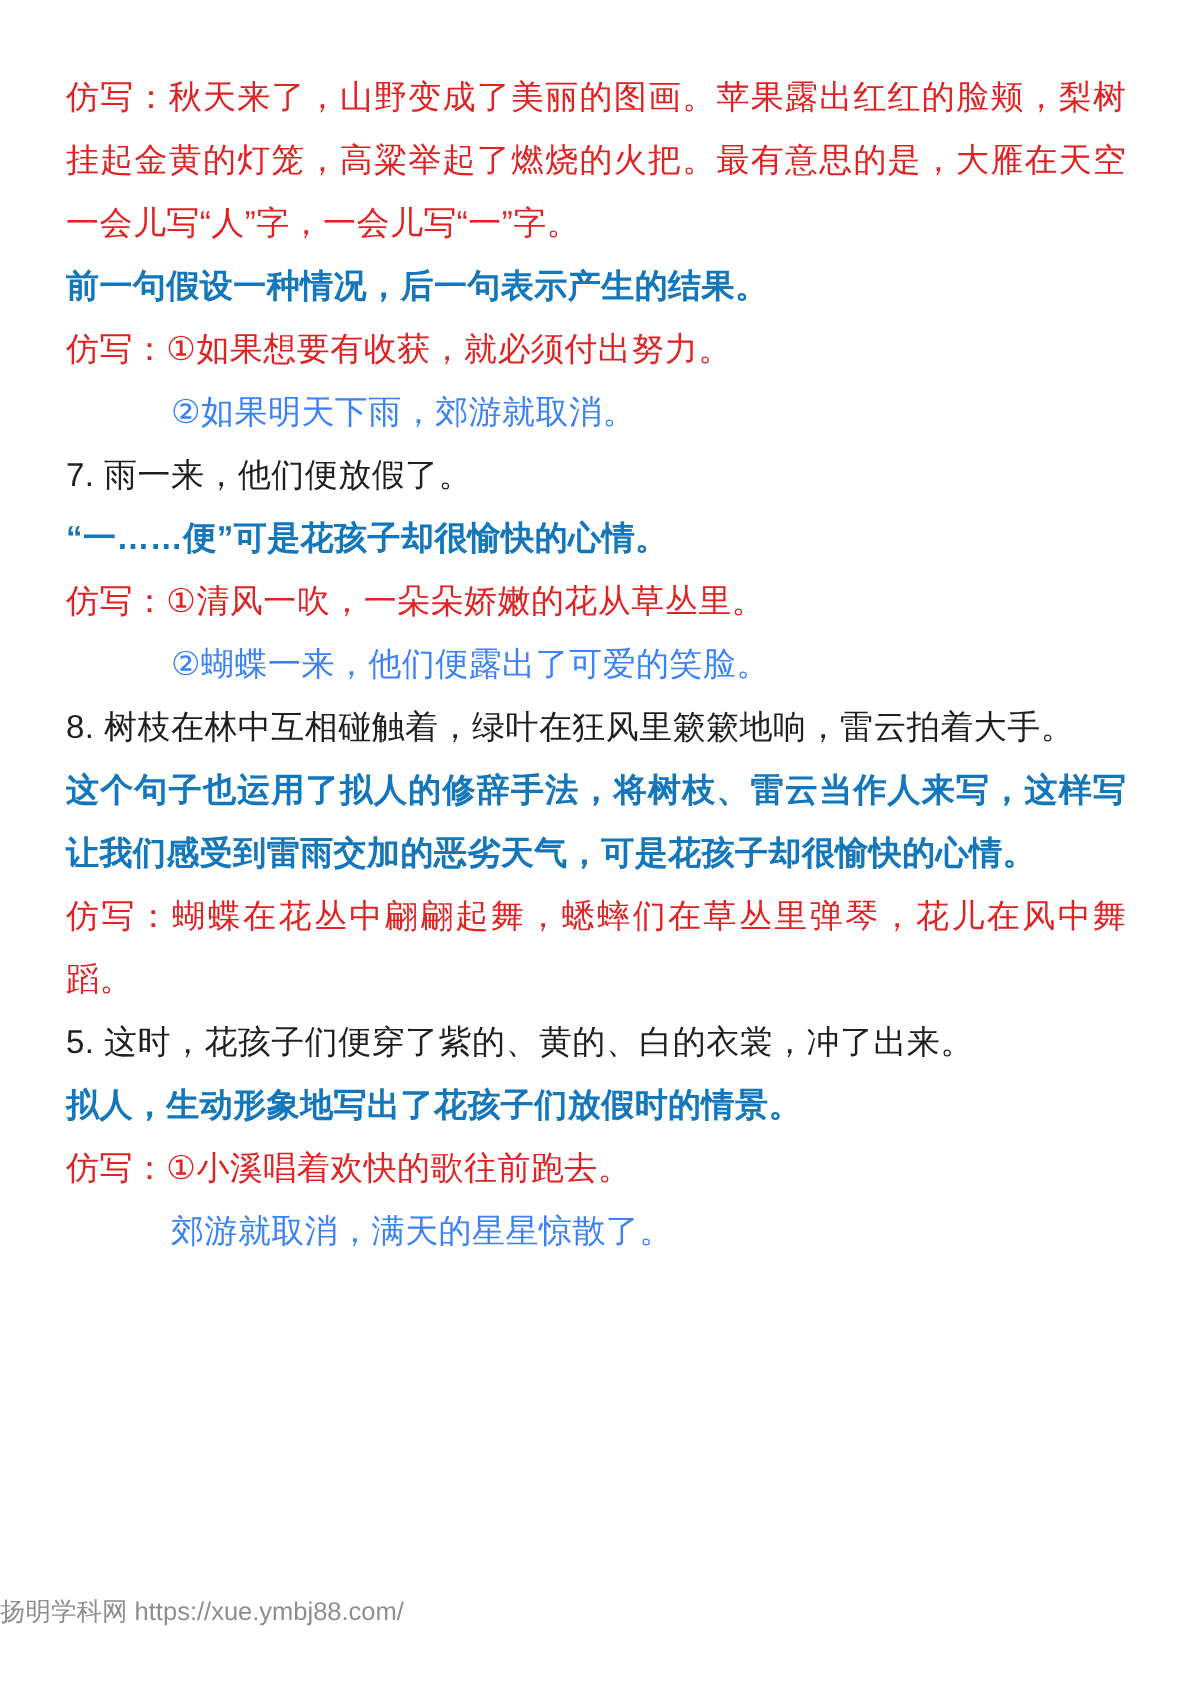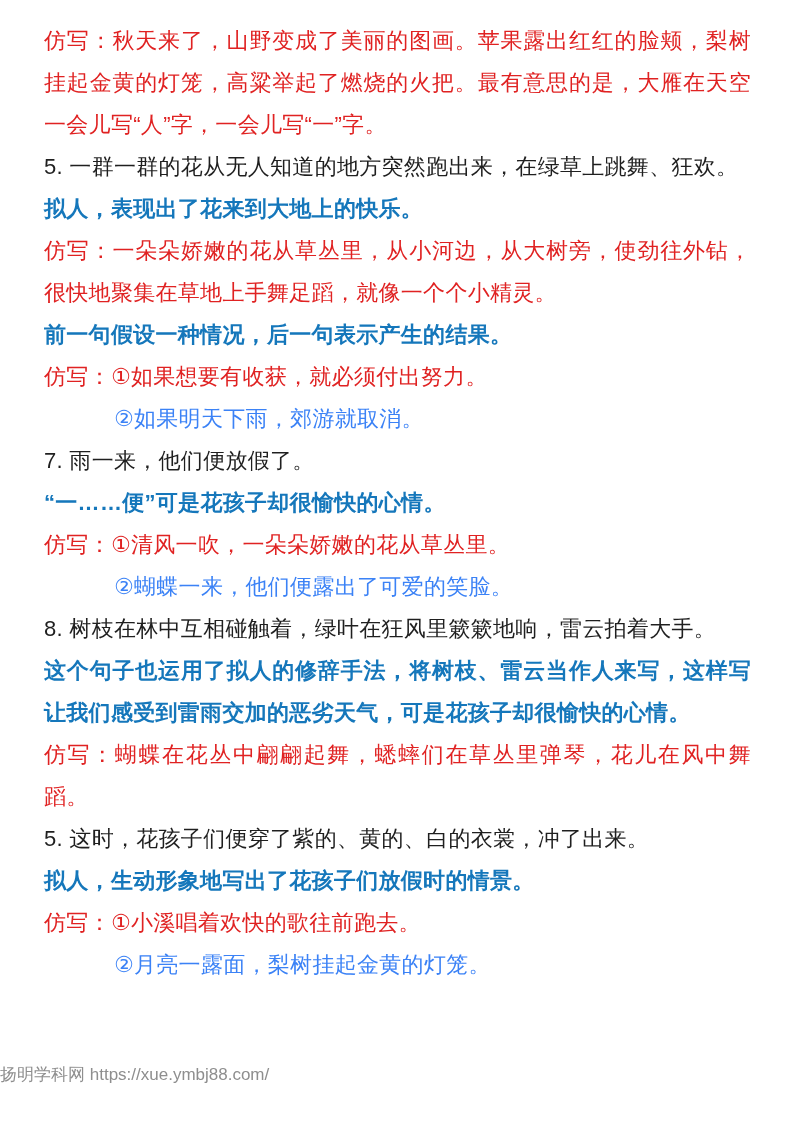--- a/index.html
+++ b/index.html
@@ -11,21 +11,21 @@
     width: 793px;
     height: 1122px;
     position: relative;
     overflow: hidden;
     font-family: "Liberation Sans", "DejaVu Sans", sans-serif;
   }
   .page {
     box-sizing: border-box;
     width: 793px;
     height: 845px;
-    padding: 20px 42px 0 44px;
+    padding: 44px 42px 0 44px;
     background: #ffffff;
     position: relative;
   }
   .items p {
     margin: 0;
     font-size: 22px;
     line-height: 42px;
     letter-spacing: 0.3px;
     text-align: justify;
     text-justify: inter-ideograph;
@@ -67,45 +67,40 @@
 </style>
 </head>
 <body>
 
 <div class="page">
   <div class="items">
       <section>
         <p class="imitation">仿写：秋天来了，山野变成了美丽的图画。苹果露出红红的脸颊，梨树挂起金黄的灯笼，高粱举起了燃烧的火把。最有意思的是，大雁在天空一会儿写“人”字，一会儿写“一”字。</p>
       </section>
       <section>
-        <p class="sentence">5. 一群一群的花从无人知道的地方突然跑出来，在绿草上跳舞、狂欢。</p>
-        <p class="analysis">拟人，表现出了花来到大地上的快乐。</p>
-        <p class="imitation">仿写：一朵朵娇嫩的花从草丛里，从小河边，从大树旁，使劲往外钻，很快地聚集在草地上手舞足蹈，就像一个个小精灵。</p>
-      </section>
-      <section>
         <p class="analysis">前一句假设一种情况，后一句表示产生的结果。</p>
         <p class="imitation">仿写：①如果想要有收获，就必须付出努力。</p>
         <p class="imitation_indent">②如果明天下雨，郊游就取消。</p>
       </section>
       <section>
         <p class="sentence">7. 雨一来，他们便放假了。</p>
         <p class="analysis">“一……便”可是花孩子却很愉快的心情。</p>
         <p class="imitation">仿写：①清风一吹，一朵朵娇嫩的花从草丛里。</p>
         <p class="imitation_indent">②蝴蝶一来，他们便露出了可爱的笑脸。</p>
       </section>
       <section>
         <p class="sentence">8. 树枝在林中互相碰触着，绿叶在狂风里簌簌地响，雷云拍着大手。</p>
         <p class="analysis">这个句子也运用了拟人的修辞手法，将树枝、雷云当作人来写，这样写让我们感受到雷雨交加的恶劣天气，可是花孩子却很愉快的心情。</p>
         <p class="imitation">仿写：蝴蝶在花丛中翩翩起舞，蟋蟀们在草丛里弹琴，花儿在风中舞蹈。</p>
       </section>
       <section>
         <p class="sentence">5. 这时，花孩子们便穿了紫的、黄的、白的衣裳，冲了出来。</p>
         <p class="analysis">拟人，生动形象地写出了花孩子们放假时的情景。</p>
         <p class="imitation">仿写：①小溪唱着欢快的歌往前跑去。</p>
-        <p class="imitation_indent">②月亮一露面，梨树挂起金黄的灯笼。</p>
+        <p class="imitation_indent">郊游就取消，满天的星星惊散了。</p>
       </section>
     </div>
   <div class="footer">
     <span>扬明学科网</span>
     <span> </span>
     <span>https://xue.ymbj88.com/</span>
   </div>
 </div>
 
 </body></html>

